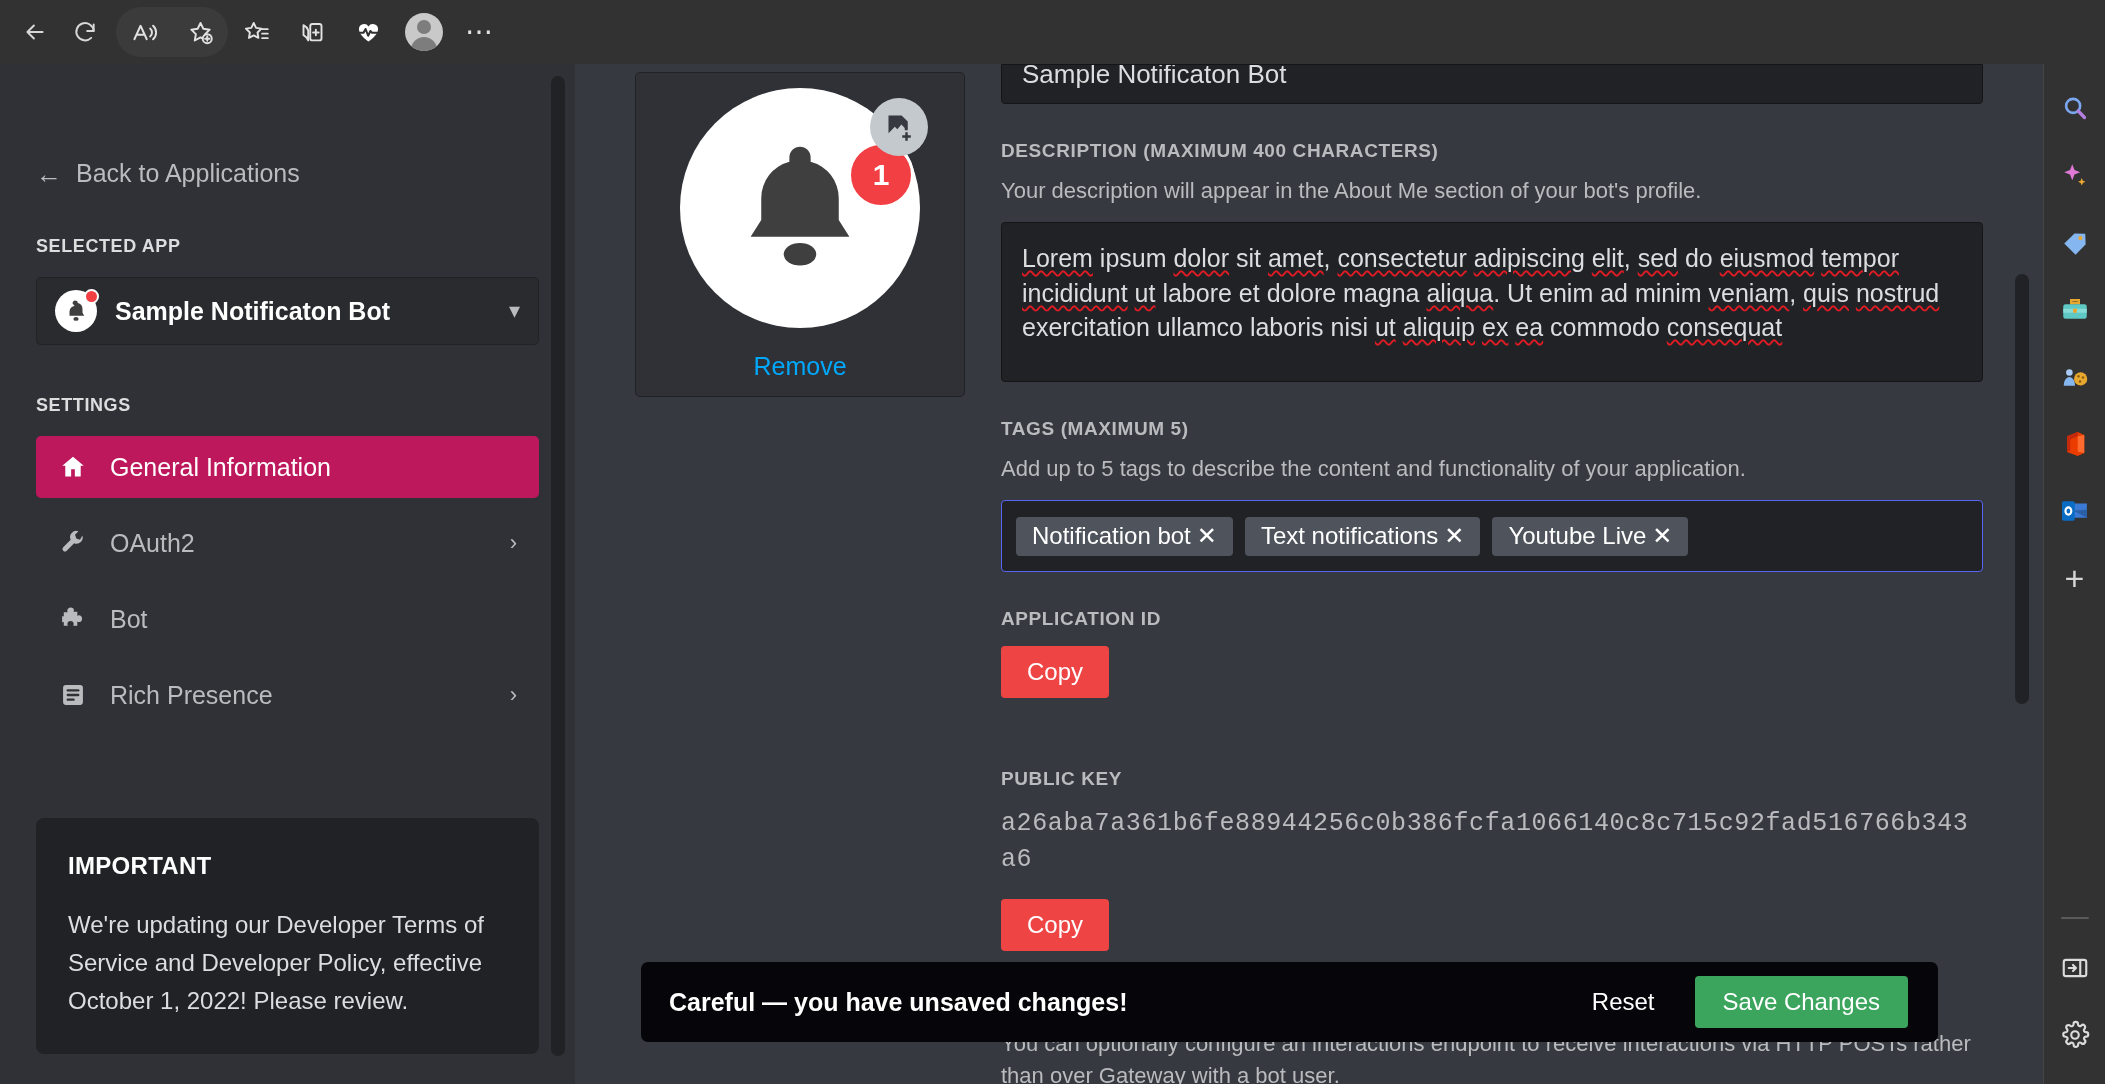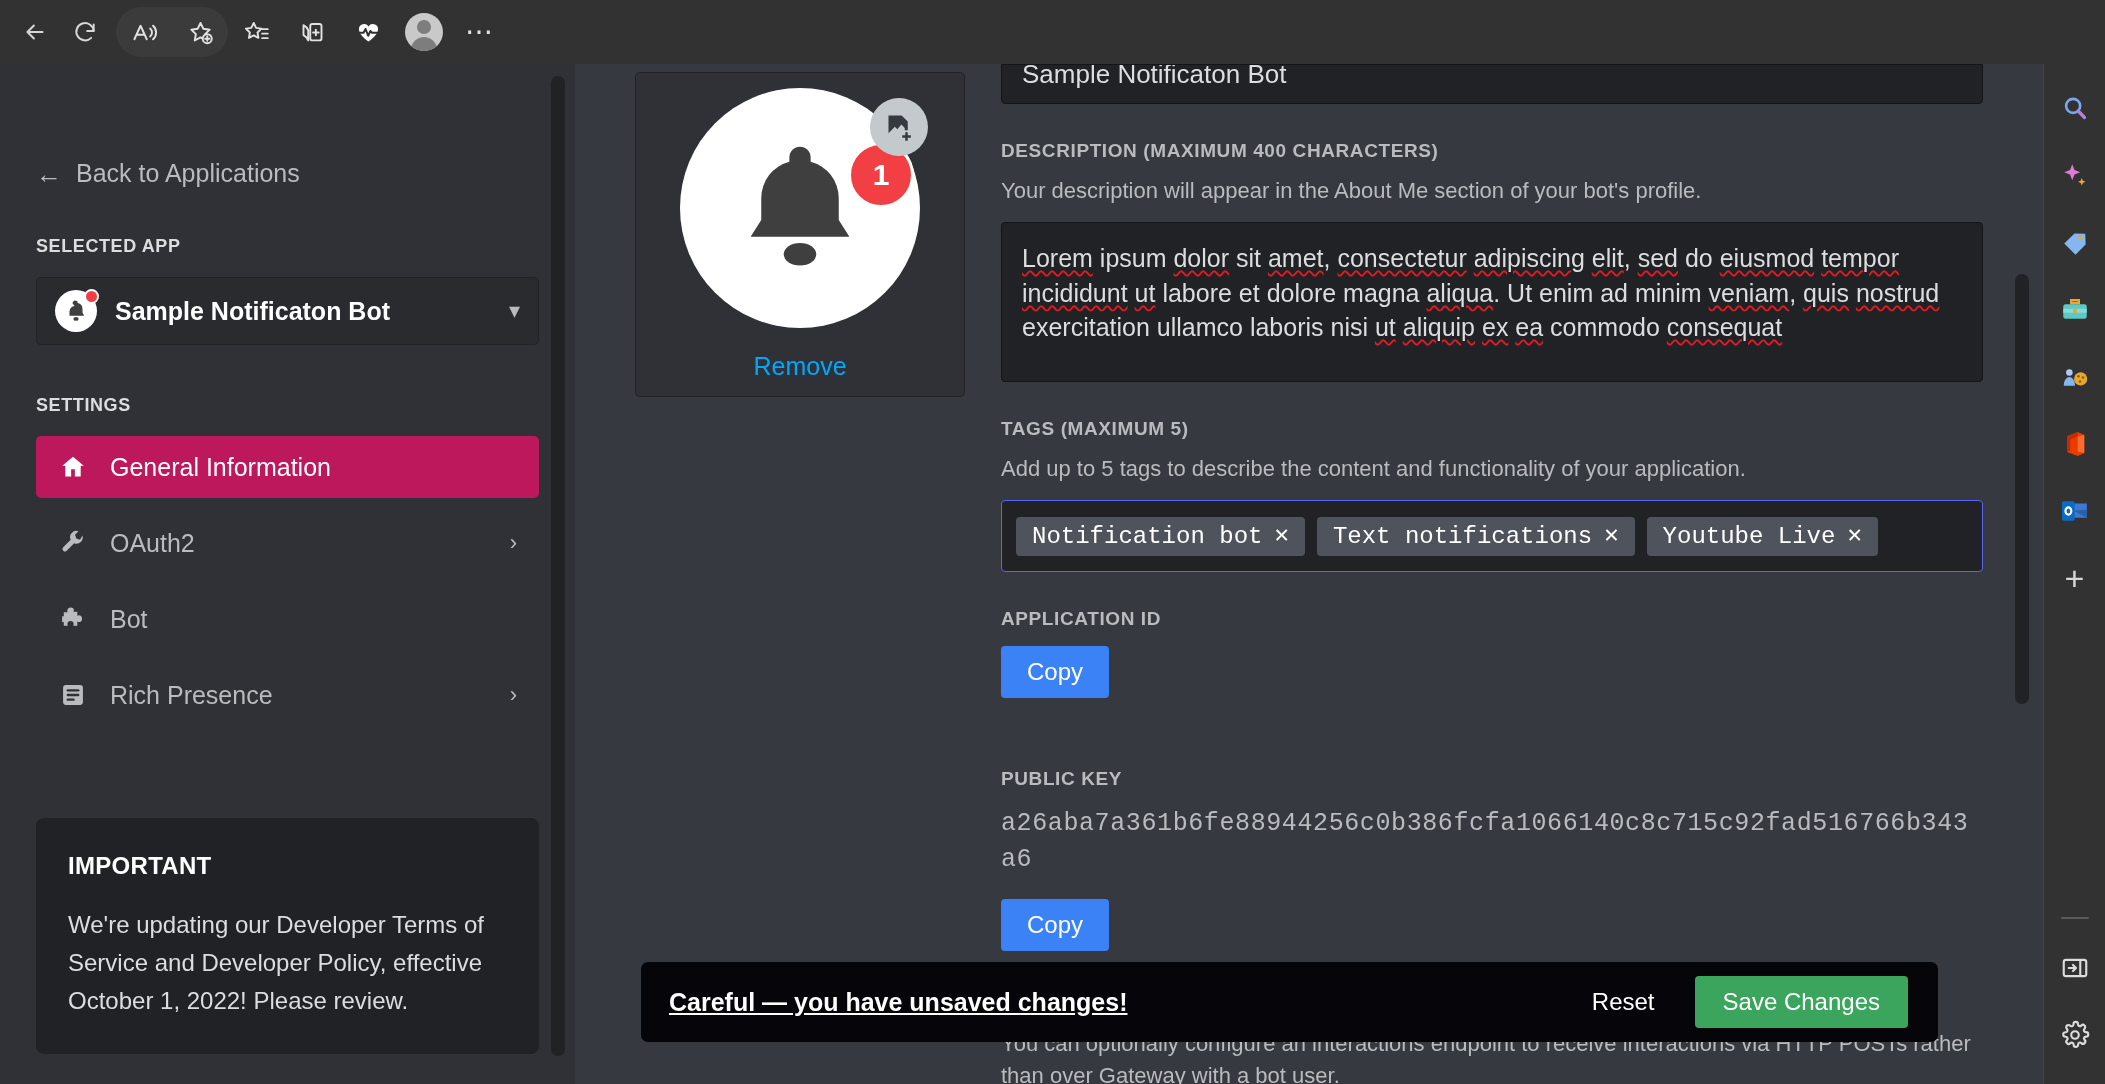--- a/index.html
+++ b/index.html
@@ -224,57 +224,56 @@
         text-underline-offset: 3px; }
 
   .tags-box {
     background: #202225; border: 1px solid #5865f2; border-radius: 4px;
     min-height: 72px; padding: 12px 14px;
     display:flex; align-items:center; gap: 12px; cursor: text;
   }
   .tag {
     background: #4f545c; border-radius: 4px;
     height: 39px; padding: 0 16px;
-    display:flex; align-items:center; gap: 12px;
+    display:flex; align-items:center; gap: 6px;
     cursor: default;
-    font-family: Liberation Mono, monospace;
   }
   .tag-label { font-size: 24px; color: #ffffff; }
   .tag-x { font-size: 24px; color: #ffffff; cursor: pointer; line-height:1; }
 
   .mono-val {
     font-family: "Liberation Mono", monospace;
     font-size: 25px; color: #b9bbbe;
     line-height: 1.42; letter-spacing: 0.6px;
     word-break: break-all; margin-bottom: 22px;
   }
   .copy-btn {
     display:inline-flex; align-items:center; justify-content:center;
-    background: #3b82f6; color: #ffffff;
+    background: #ef4444; color: #ffffff;
     font-size: 24px; border-radius: 4px;
     height: 52px; padding: 0 26px; cursor: pointer;
     margin-bottom: 34px;
   }
   .endpoint-label {
     font-size: 25px; font-weight: bold; color:#b9bbbe;
     letter-spacing:.6px; margin-bottom: 14px;
   }
   .endpoint-help { font-size: 22px; color:#b9bbbe; line-height: 1.45; }
 
   
   .toast {
     position: absolute;
     left: 641px; top: 962px;
     width: 1297px; height: 80px;
     background: #06060a; border-radius: 7px;
     display:flex; align-items:center;
     padding: 0 30px 0 28px; gap: 26px;
     z-index: 40;
   }
-  .toast-msg { flex:1; font-size: 25px; color: #ffffff; font-weight: 600; text-decoration: underline; }
+  .toast-msg { flex:1; font-size: 25px; color: #ffffff; font-weight: 600; }
   .toast-reset { font-size: 24px; color:#ffffff; cursor:pointer; margin-right: 14px; }
   .save-btn {
     background: #3ba55d; color:#fff; font-size: 24px;
     border-radius: 4px; height: 52px; padding: 0 28px;
     display:flex; align-items:center; justify-content:center; cursor:pointer;
   }
 </style>
 </head>
 <body>
 

